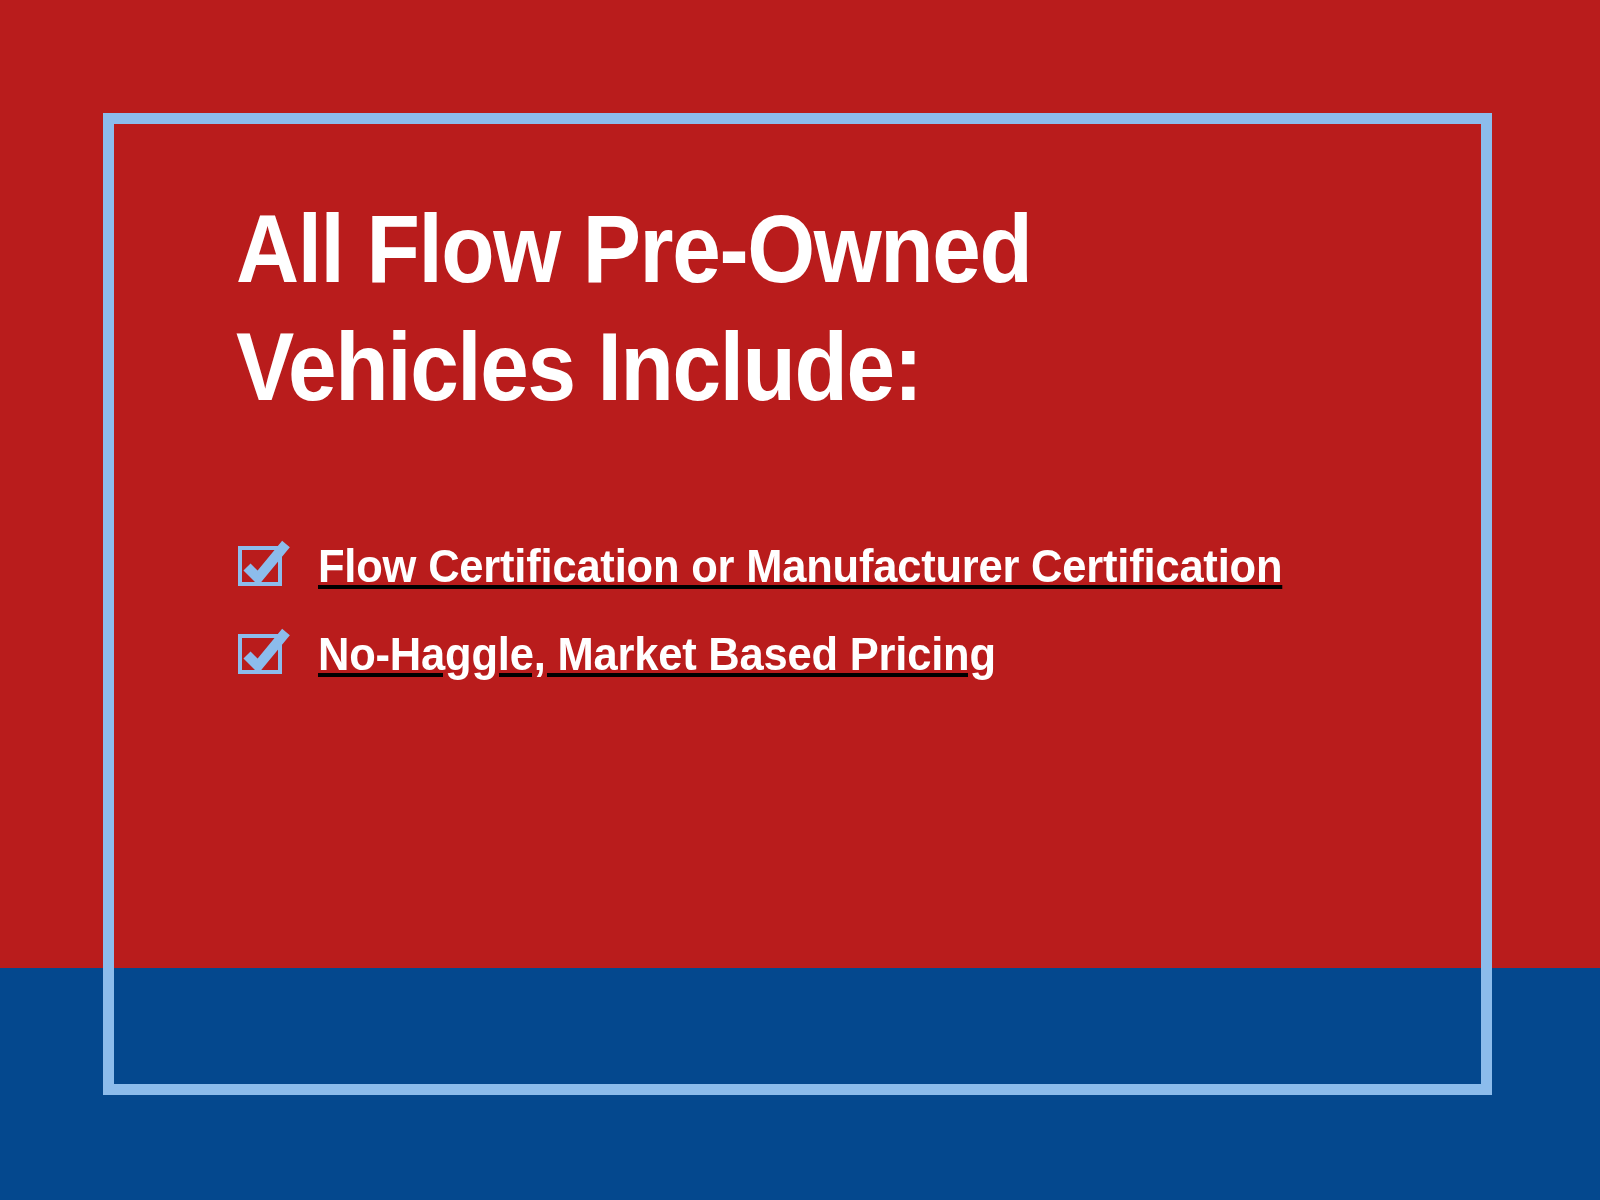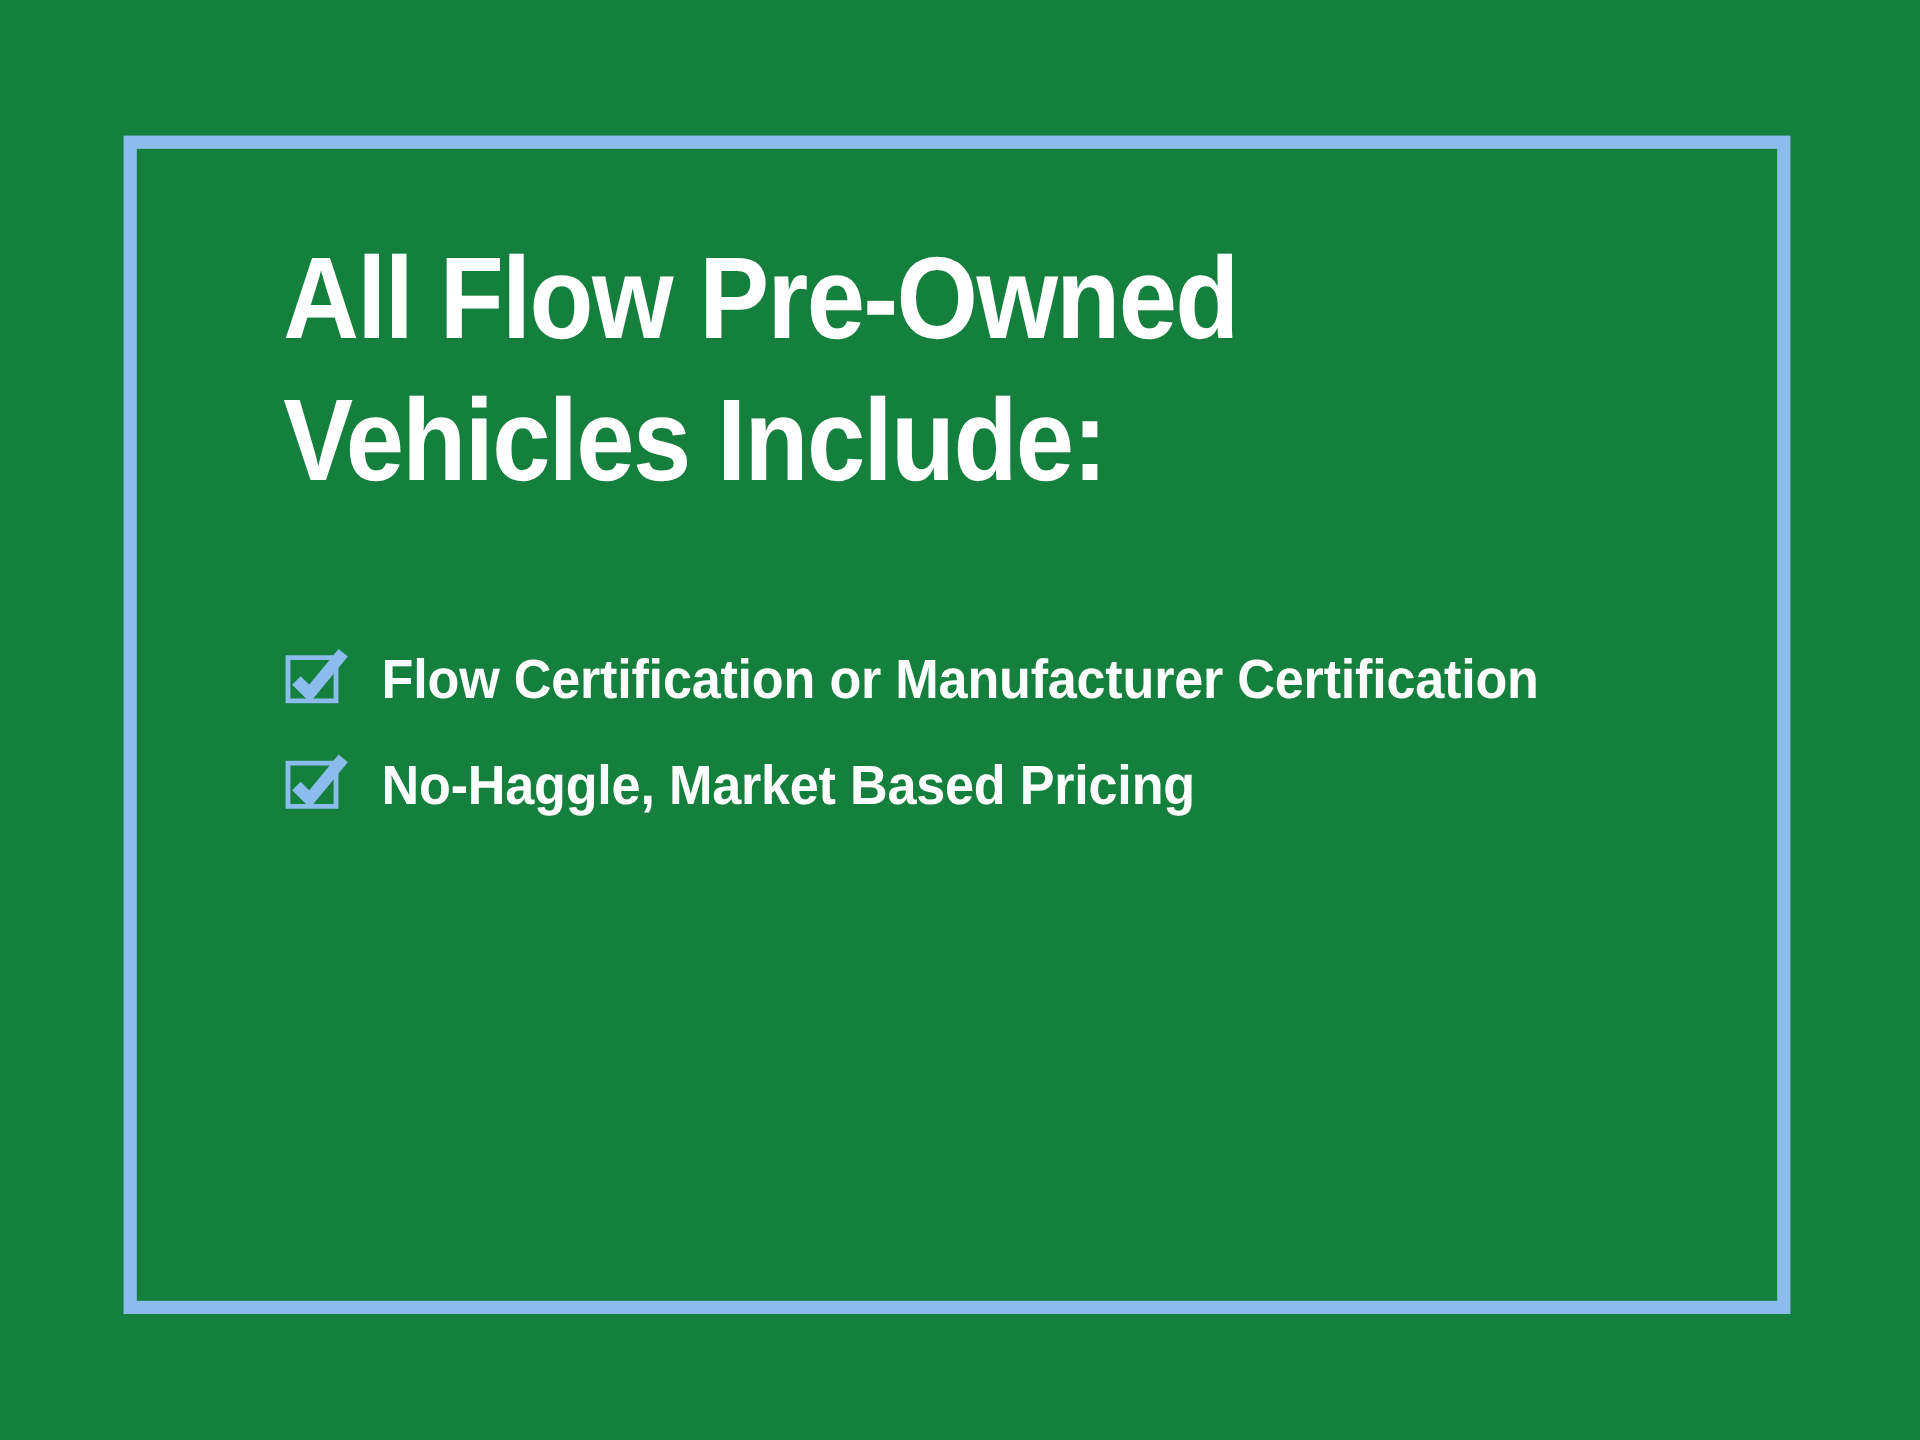--- a/index.html
+++ b/index.html
@@ -11,22 +11,22 @@
     width: 1600px;
     height: 1200px;
     overflow: hidden;
     font-family: "Liberation Sans", "DejaVu Sans", sans-serif;
     background: #04488e;
   }
 
   #poster {
     position: relative;
     width: 1600px;
-    height: 1200px;
-    background: #15803d;
+    height: 968px;
+    background: #b91c1c;
     box-sizing: border-box;
   }
 
   
   #frame {
     position: absolute;
     left: 103px;
     top: 113px;
     width: 1389px;
     height: 982px;
@@ -61,20 +61,21 @@
     display: block;
     white-space: nowrap;
   }
 
   
   #benefits-list {
     list-style: none;
     margin: 0;
     padding: 0;
     margin-top: 96px;
+    text-decoration: underline;
   }
   .benefit-item {
     display: flex;
     align-items: center;
     height: 88px;
   }
   .check-icon {
     flex: 0 0 auto;
     width: 52px;
     height: 52px;

